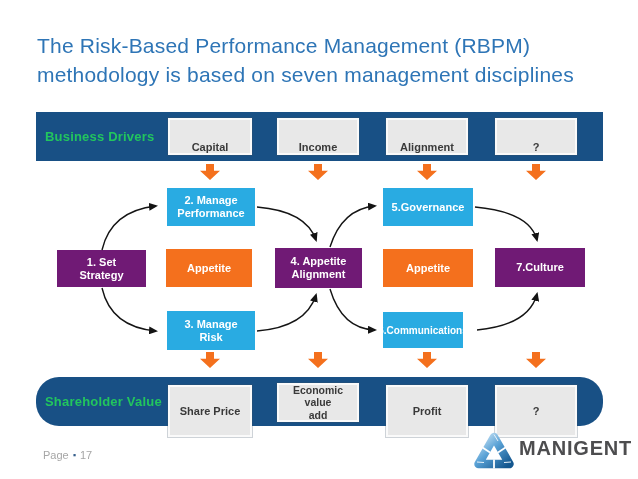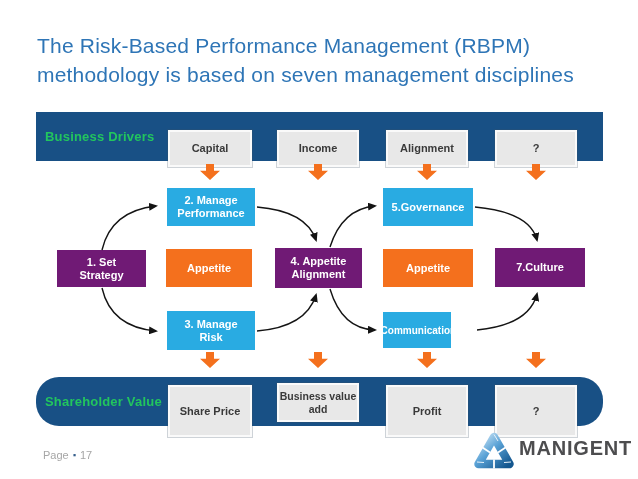--- a/index.html
+++ b/index.html
@@ -19,21 +19,21 @@
               color:#22c55e;font-weight:bold;font-size:13px;letter-spacing:0.2px;}
 
   
   .gbox{position:absolute;background:#E8E8E8;border:2px solid #FAFAFA;
         box-shadow:0 0 0 1px rgba(60,80,100,0.25);
         color:#3A3A3A;font-weight:bold;font-size:11px;line-height:12.5px;
         display:flex;flex-direction:column;align-items:center;justify-content:center;
         text-align:center;box-sizing:border-box;}
   .col1{left:168px;width:84px;} .col2{left:277px;width:82px;}
   .col3{left:386px;width:82px;} .col4{left:495px;width:82px;}
-  .grow-top{top:130px;height:37px;}
+  .grow-top{top:118px;height:37px;justify-content:flex-end;}
   .grow-bot{top:385px;height:52px;}
   .grow-bot.tall{top:383px;height:39px;font-size:10.5px;}
 
   
   .arrow-down{position:absolute;width:20px;height:16px;background:#F4701D;
               clip-path:polygon(30% 0,70% 0,70% 42%,100% 42%,50% 100%,0 42%,30% 42%);}
   .ar1{top:164px;} .ar2{top:352px;}
   .ax1{left:200px;} .ax2{left:308px;} .ax3{left:417px;} .ax4{left:526px;}
 
   
@@ -43,21 +43,21 @@
   .dbox span{display:block;}
   .lb{background:#29ABE2;} .nv{background:#701a75;} .or{background:#F4701D;}
   .d-mp {left:167px;top:188px;width:88px;height:38px;}
   .d-gov{left:383px;top:188px;width:90px;height:38px;}
   .d-ss {left:57px; top:250px;width:89px;height:37px;}
   .d-apl{left:166px;top:249px;width:86px;height:38px;}
   .d-aa {left:275px;top:248px;width:87px;height:40px;}
   .d-apr{left:383px;top:249px;width:90px;height:38px;}
   .d-cul{left:495px;top:248px;width:90px;height:39px;}
   .d-mr {left:167px;top:311px;width:88px;height:39px;}
-  .d-com{left:383px;top:312px;width:68px;height:36px;font-size:10px;}
+  .d-com{left:383px;top:312px;width:80px;height:36px;font-size:10px;}
 
   
   .flow-svg{position:absolute;left:0;top:0;width:638px;height:479px;pointer-events:none;}
 
   
   .footer{position:absolute;left:43px;top:449px;font-size:11px;color:#A6A6A6;}
   .footer .sep{color:#345D8A;font-size:9px;margin:0 4px;vertical-align:1px;}
 
   
   .logo-icon{position:absolute;left:474px;top:431px;width:40px;height:42px;}
@@ -150,21 +150,21 @@
   <div class="arrow-down ar2 ax3"></div>
   <div class="arrow-down ar2 ax4"></div>
 
   <div class="band band-bottom">
     <span class="band-label">Shareholder Value</span>
   </div>
   <div class="gbox col1 grow-bot">
     <span>Share Price</span>
     </div>
   <div class="gbox col2 grow-bot tall">
-    <span>Business value</span>
+    <span>Economic value</span>
     <span>add</span>
     </div>
   <div class="gbox col3 grow-bot">
     <span>Profit</span>
     </div>
   <div class="gbox col4 grow-bot">
     <span>?</span>
     </div>
 
   <div class="footer">

